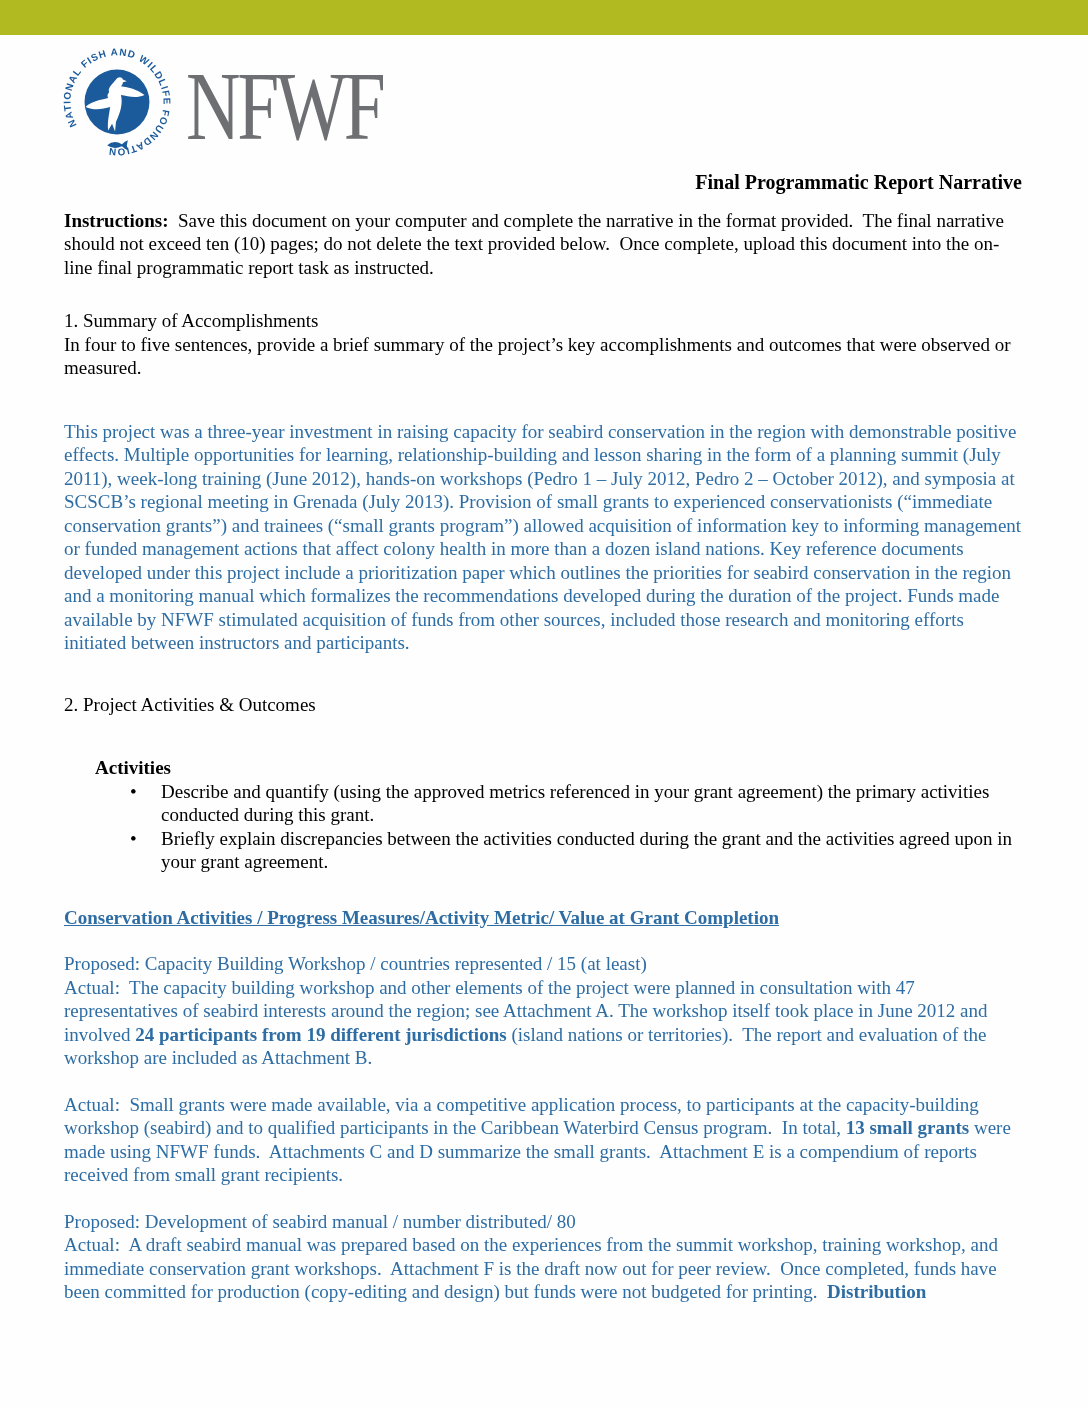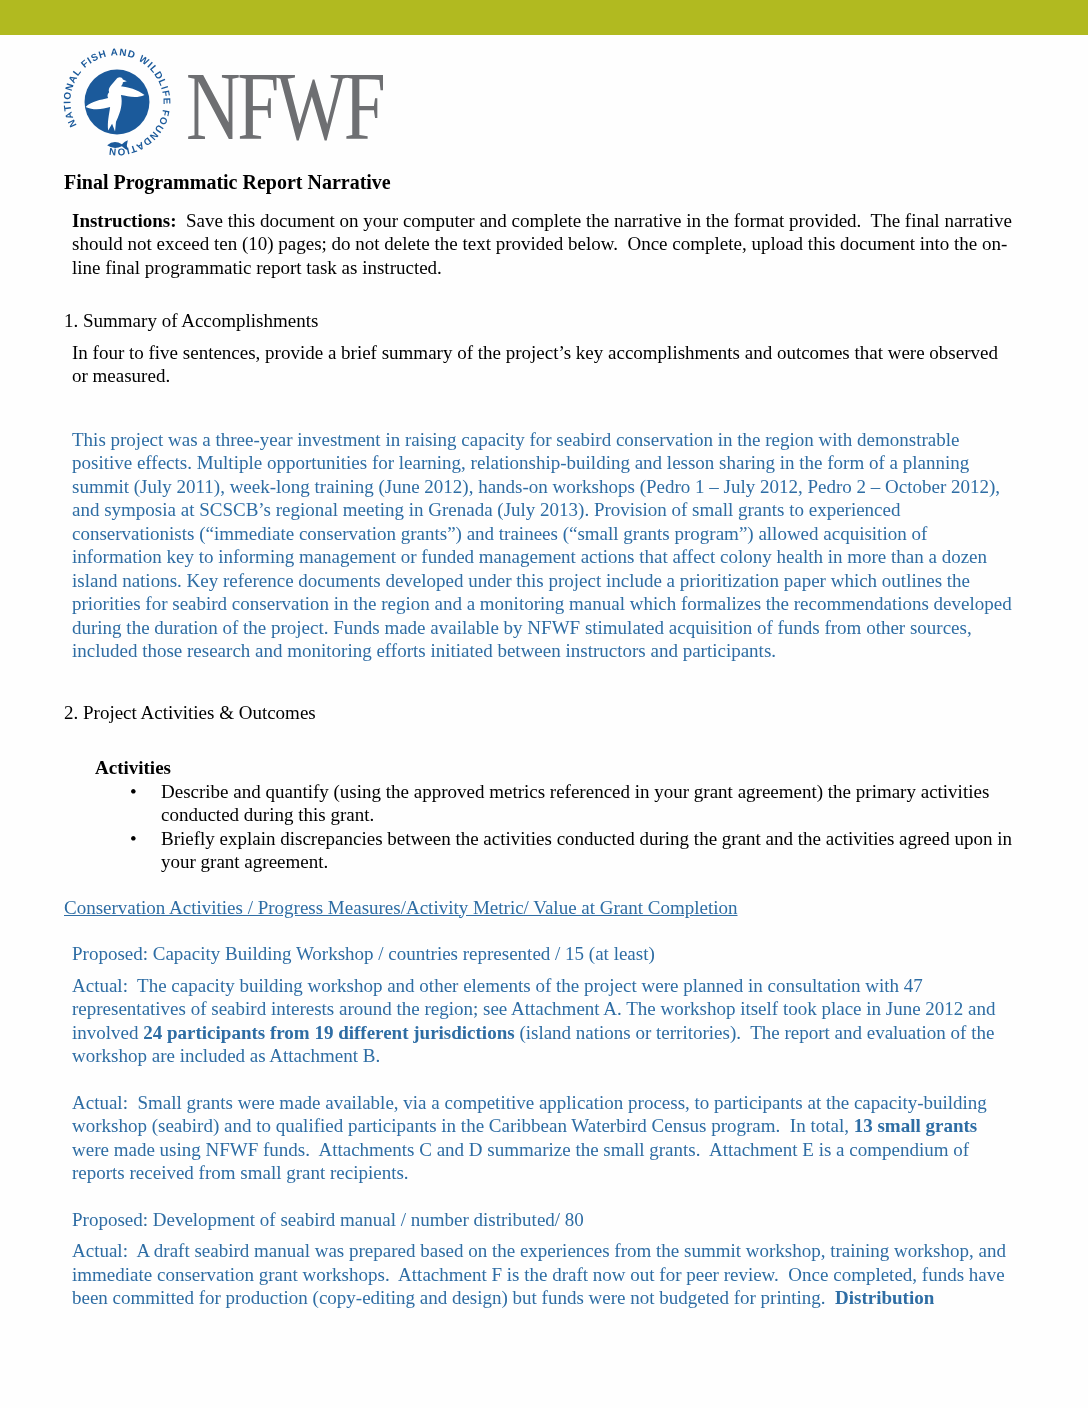--- a/index.html
+++ b/index.html
@@ -22,36 +22,36 @@
   .wordmark {
     font-family:"Liberation Serif", serif;
     font-size:92px; line-height:92px; letter-spacing:-4px;
     color:var(--wordmark-gray,#6e6f72);
     transform:scaleX(0.82) scaleY(1.06);
     transform-origin:0 0;
     margin:14px 0 0 10px;
   }
 
   .content { padding:0 66px 0 64px; }
-  p, .line { margin:8px; white-space:pre-wrap; }
+  p, .line { margin:0; white-space:pre-wrap; }
   .b { font-weight:bold; }
   .blue { color:var(--body-blue,#2e6da4); }
-  .center { text-align:left; }
+  .center { text-align:right; }
 
   .doc-title { margin-top:6px; font-weight:bold; font-size:20px; }
   .instructions { margin-top:14px; }
   .project-id { margin-top:25px; }
   .sec-head { margin-top:30px; font-weight:normal; }
   .sec2-head { margin-top:38px; font-weight:normal; }
   .summary-response { margin-top:40px; }
-  .activities-sub { margin-top:32px; margin-left:31px; font-weight:bold; }
+  .activities-sub { margin-top:40px; margin-left:31px; font-weight:bold; }
   .bullet-row { display:flex; margin-left:66px; }
   .bullet-marker { width:31px; flex:0 0 auto; }
   .bullet-text { flex:1; white-space:pre-wrap; }
-  .cons-head { margin-top:22px; font-weight:normal; text-decoration:underline; }
+  .cons-head { margin-top:32px; font-weight:bold; text-decoration:underline; }
   .block { margin-top:23px; }
 </style>
 </head>
 <body>
 
 <div class="page">
 
   <div class="top-bar"></div>
 
   <div class="header">

